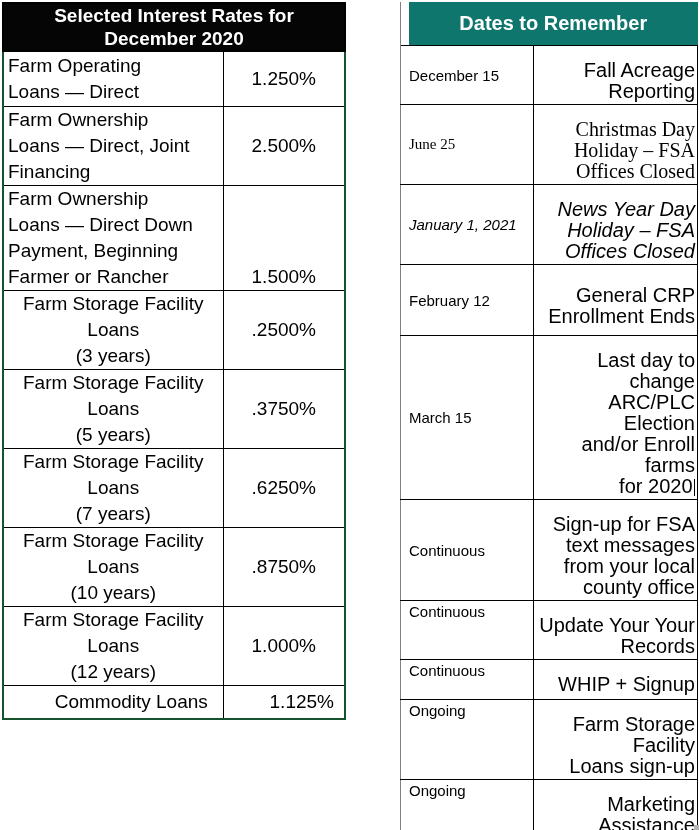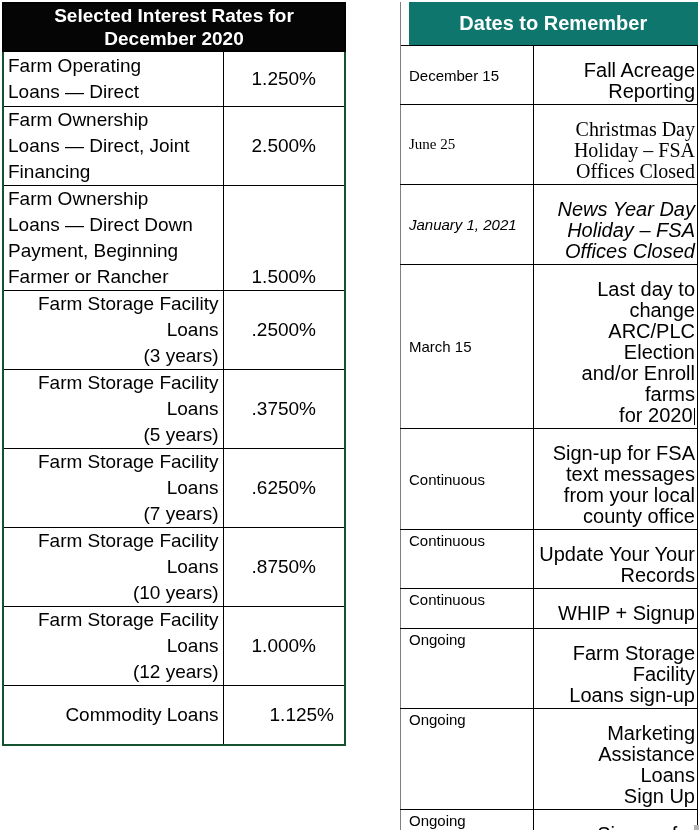--- a/index.html
+++ b/index.html
@@ -36,29 +36,29 @@
   table.lt td {
     border: 1.5px solid #000;
     font-size: 19px;
     line-height: 26px;
     padding: 0 4px;
     vertical-align: middle;
     white-space: pre-line;
     overflow: hidden;
   }
   table.lt td.rate { text-align: center; }
-  table.lt td.c { text-align: right; }
+  table.lt td.c { text-align: center; }
   table.lt td.va-bottom { vertical-align: bottom; margin-left: 20px; }
   .lt tr.r0 td { height: 55px; }
   .lt tr.r1 td { height: 53px; }
   .lt tr.r2 td { height: 77px; }
   .lt tr.r3 td { height: 103px; }
   .lt tr.r4 td { height: 26px; }
   .lt tr.r5 td, .lt tr.r6 td, .lt tr.r7 td, .lt tr.r8 td, .lt tr.r9 td { height: 77px; }
-  .lt tr.r10 td { height: 60px; padding-left: 40px; }
+  .lt tr.r10 td { height: 34px; padding-left: 40px; }
 
   
   .rt-wrap { position: absolute; left: 400px; top: 2px; }
   table.rt {
     border-collapse: collapse;
     table-layout: fixed;
     width: 297px;
   }
   table.rt th {
     padding: 0;
@@ -208,20 +208,25 @@
         <td class="event">Christmas Day
 Holiday – FSA
 Offices Closed</td>
       </tr>
       <tr class="d2 mid">
         <td class="date">January 1, 2021</td>
         <td class="event">News Year Day
 Holiday – FSA
 Offices Closed</td>
       </tr>
+      <tr class="d4 mid">
+        <td class="date">February 12</td>
+        <td class="event">General CRP
+Enrollment Ends</td>
+      </tr>
       <tr class="d5 mid">
         <td class="date">March 15</td>
         <td class="event"><span>Last day to change
 ARC/PLC Election
 and/or Enroll farms
 for 2020</span><span class="caret"></span></td>
       </tr>
       <tr class="d6 mid">
         <td class="date">Continuous</td>
         <td class="event">Sign-up for FSA

